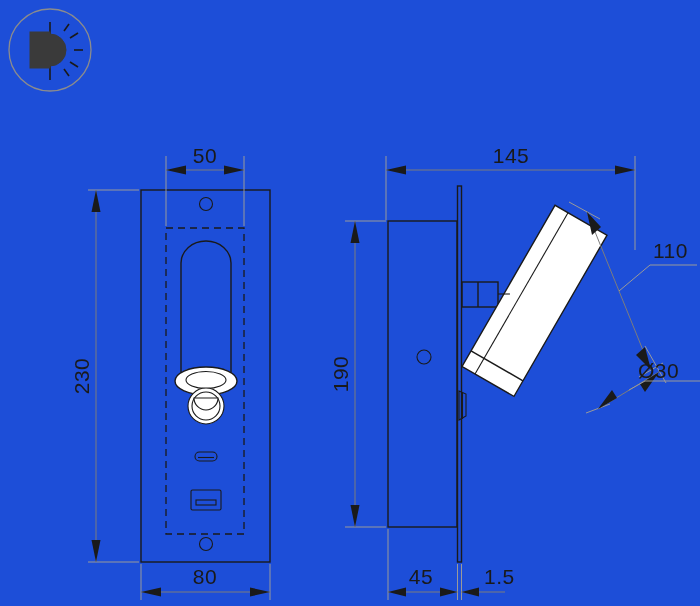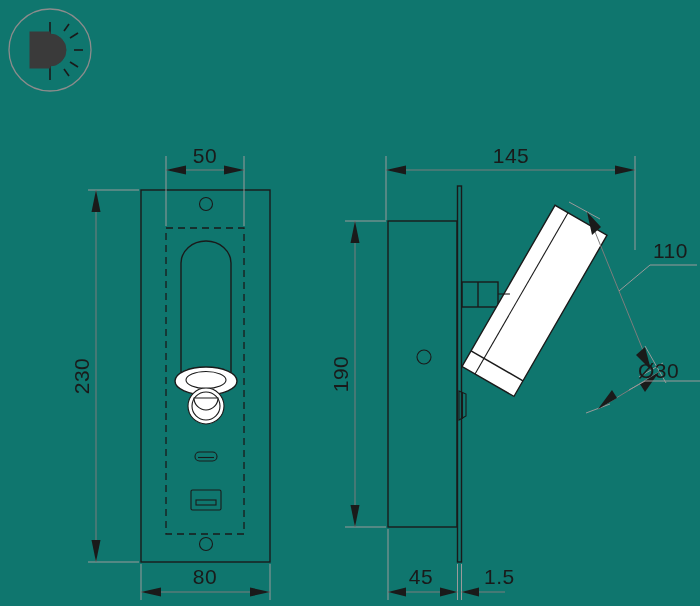--- a/index.html
+++ b/index.html
@@ -7,21 +7,21 @@
     padding: 0;
     background: #ffffff;
   }
   body {
     font-family: "Liberation Sans", sans-serif;
   }
   #canvas {
     position: relative;
     width: 700px;
     height: 606px;
-    background: #0f766e;
+    background: #1d4ed8;
     overflow: hidden;
   }
   svg.drawing {
     position: absolute;
     left: 0;
     top: 0;
     width: 700px;
     height: 606px;
   }
   .dimtext {

